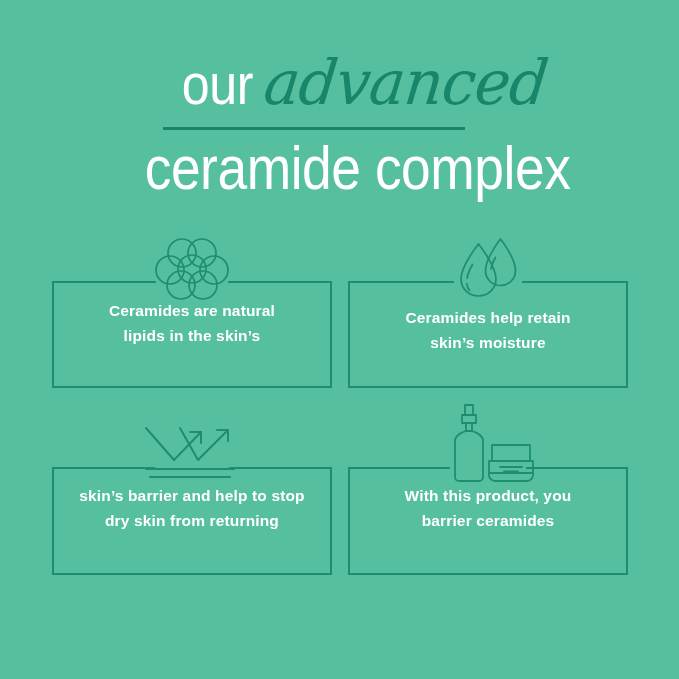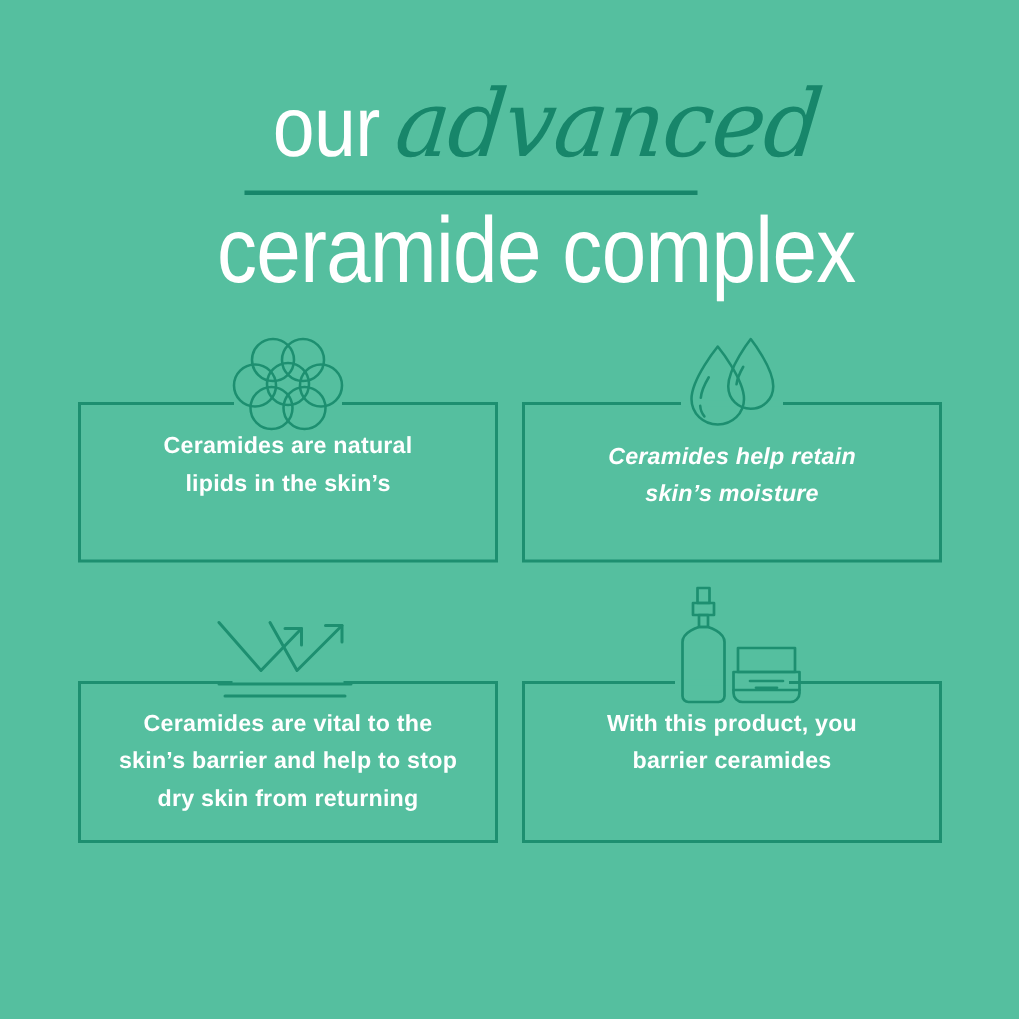--- a/index.html
+++ b/index.html
@@ -90,21 +90,21 @@
     letter-spacing: -0.5px;
     line-height: 1.05;
     transform: scaleX(0.86);
     transform-origin: center top;
   }
 
   
   .grid {
     position: absolute;
     left: 0;
-    top: 202px;
+    top: 215px;
     width: 679px;
     height: 464px;
   }
 
   .card {
     position: absolute;
     box-sizing: border-box;
   }
   .card-box {
     position: absolute;
@@ -152,21 +152,21 @@
   #card-1 { left: 52px;  top: 10px;  width: 280px; height: 163px; }
   #card-1 .card-box  { height: 107px; }
   #card-1 .card-box::before { width: 72px; }
   #card-1 .card-icon { top: 11px; }
   #card-1 .card-text { top: 73px; }
 
   #card-2 { left: 348px; top: 10px;  width: 280px; height: 163px; }
   #card-2 .card-box  { height: 107px; }
   #card-2 .card-box::before { width: 68px; }
   #card-2 .card-icon { top: 10px; }
-  #card-2 .card-text { top: 80px; font-style: italic; }
+  #card-2 .card-text { top: 80px; }
 
   #card-3 { left: 52px;  top: 196px; width: 280px; height: 164px; }
   #card-3 .card-box  { height: 108px; }
   #card-3 .card-box::before { width: 74px; }
   #card-3 .card-icon { top: 4px; }
   #card-3 .card-text { top: 72px; }
 
   #card-4 { left: 348px; top: 186px; width: 280px; height: 174px; }
   #card-4 .card-box  { height: 108px; }
   #card-4 .card-box::before { width: 76px; }
@@ -251,21 +251,20 @@
 
           <path d="M42 13 L60 45 L90 15"></path>
           <path d="M79 15 L90 15 L90 26"></path>
 
           <path d="M8 54 L96 54"></path>
           <path d="M12 62 L92 62"></path>
         </svg>
       </div>
 
       <div class="card-text">
-        <div>Ceramides are vital to the</div>
         <div>skin’s barrier and help to stop</div>
         <div>dry skin from returning</div>
       </div>
     </div>
 
     <div class="card" id="card-4">
       <div class="card-box"></div>
 
       <div class="card-icon">
         <svg class="icon-svg" width="112" height="84" viewBox="0 0 112 84" fill="none" stroke="#1d8f70" stroke-width="1.8" stroke-linecap="round" stroke-linejoin="round">

